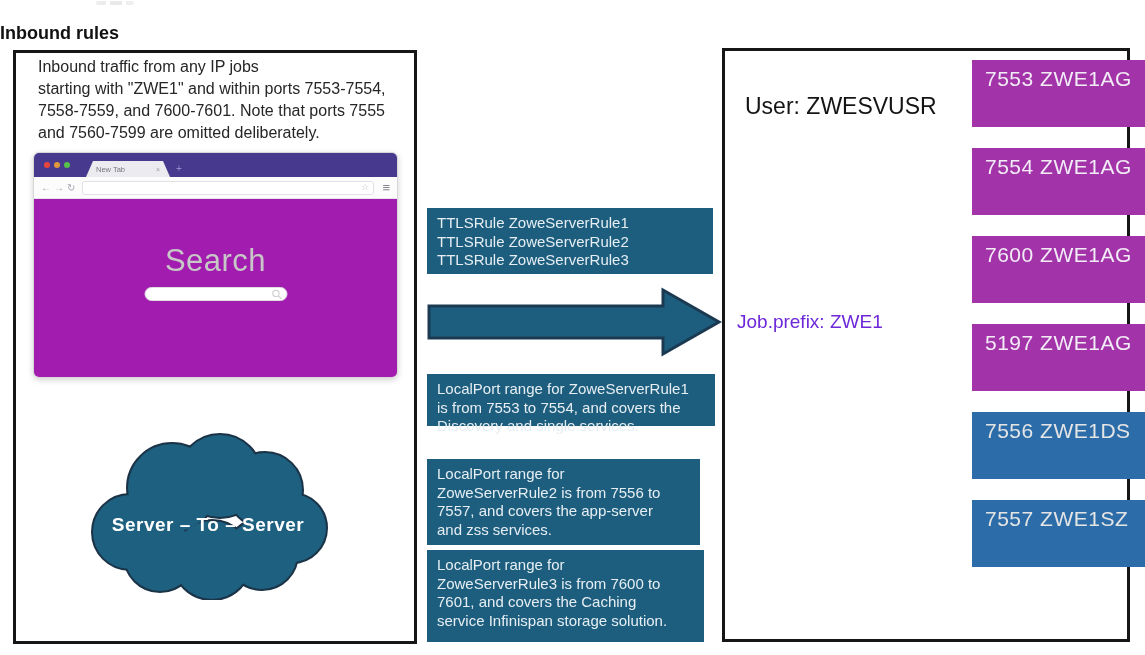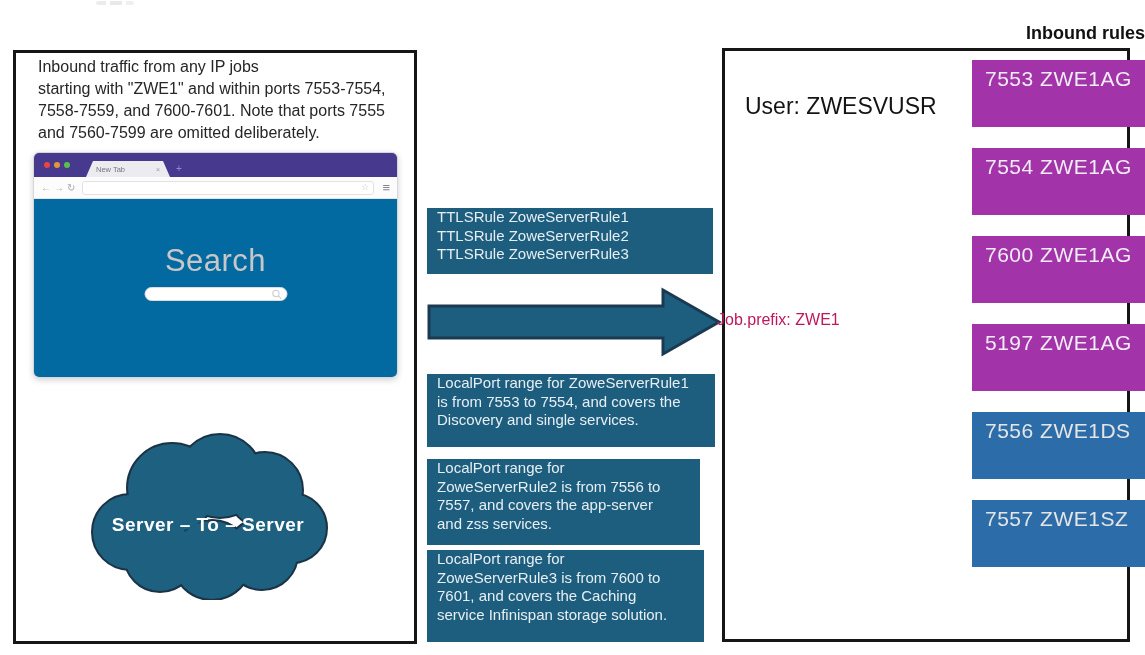--- a/index.html
+++ b/index.html
@@ -3,21 +3,21 @@
 <meta charset="utf-8">
 <style>
   html,body{margin:0;padding:0;background:#fff;}
   #canvas{position:relative;width:1145px;height:655px;background:#fff;
     font-family:"Liberation Sans",sans-serif;overflow:hidden;}
 
   .artifact{position:absolute;left:96px;top:1px;width:38px;height:4px;
     background:linear-gradient(90deg,#ececec 0 10px,transparent 10px 14px,#e9e9e9 14px 26px,transparent 26px 30px,#efefef 30px 38px);
     border-radius:2px;}
 
-  #title{position:absolute;left:0;top:23px;width:1145px;text-align:right;
+  #title{position:absolute;left:0;top:23px;width:1145px;text-align:left;
     font-size:18px;font-weight:bold;color:#111;}
 
   
   #left-box{position:absolute;left:13px;top:50px;width:398px;height:588px;
     border:3px solid #161616;background:#fff;}
   #right-box{position:absolute;left:722px;top:48px;width:402px;height:588px;
     border:3px solid #161616;background:#fff;}
 
   .description{position:absolute;left:38px;top:56px;width:370px;
     font-size:16px;line-height:22px;color:#262626;white-space:pre-line;}
@@ -38,45 +38,45 @@
   .newtab{position:absolute;left:142px;bottom:3px;font-size:10px;color:#938bcb;line-height:1;}
   .toolbar{height:22px;background:#fcfcfd;border-bottom:1px solid #e6e6ea;
     display:flex;align-items:center;padding:0 7px;gap:3px;box-sizing:border-box;}
   .nav{font-size:10px;color:#a6a6b0;line-height:1;}
   .addressbar{flex:1;height:14px;margin-left:4px;background:#fff;border:1px solid #e2e2e6;
     border-radius:3px;display:flex;align-items:center;box-sizing:border-box;}
   .addressbar input{flex:1;border:none;outline:none;height:10px;font-size:9px;padding:0 4px;
     font-family:"Liberation Sans",sans-serif;}
   .star{font-size:9px;color:#c6c6cc;margin-right:4px;line-height:1;}
   .menu{font-size:13px;color:#85858d;margin-left:5px;line-height:1;}
-  .page{position:relative;height:179px;background:#0369a1;}
+  .page{position:relative;height:179px;background:#a21caf;}
   .search-heading{position:absolute;left:0;top:44px;width:100%;text-align:center;
     font-size:31px;color:#c7c7c7;letter-spacing:.5px;}
   .search-pill{position:absolute;left:50%;top:88px;transform:translateX(-50%);
     width:143px;height:14px;border:1.5px solid #ddd;border-radius:9px;background:#fff;box-sizing:border-box;}
   .mag{position:absolute;right:4px;top:1px;}
 
   
   .cloud{position:absolute;left:80px;top:420px;}
   .cloud text{font-family:"Liberation Sans",sans-serif;font-weight:bold;font-size:19px;
     fill:#ffffff;letter-spacing:.5px;}
 
   
   .teal-box{position:absolute;background:#1d5e7e;color:#e6eef3;font-size:15px;
-    line-height:18.5px;padding:0 10px;box-sizing:border-box;white-space:pre-line;}
+    line-height:18.5px;padding:6px 10px;box-sizing:border-box;white-space:pre-line;}
   .ttls{left:427px;top:208px;width:286px;height:66px;}
-  .lp1{left:427px;top:374px;width:288px;height:73px;}
+  .lp1{left:427px;top:374px;width:288px;height:52px;}
   .lp2{left:427px;top:459px;width:273px;height:86px;}
   .lp3{left:427px;top:550px;width:277px;height:92px;}
 
   .arrow{position:absolute;left:427px;top:287px;}
 
   
   .user-label{position:absolute;left:745px;top:93px;font-size:23px;color:#141414;}
-  .jobprefix-label{position:absolute;left:717px;top:311px;font-size:16px;color:#be185d;}
+  .jobprefix-label{position:absolute;left:737px;top:311px;font-size:19px;color:#6d28d9;}
   .ports{position:absolute;left:972px;top:60px;width:184px;display:flex;
     flex-direction:column;gap:21px;}
   .port{height:67px;box-sizing:border-box;padding:7px 0 0 13px;font-size:21px;
     letter-spacing:.5px;}
   .port.magenta{background:#a233a8;color:#f2ecf7;}
   .port.blue{background:#2b6ca9;color:#e5e5e5;}
 </style>
 </head>
 <body>
 

